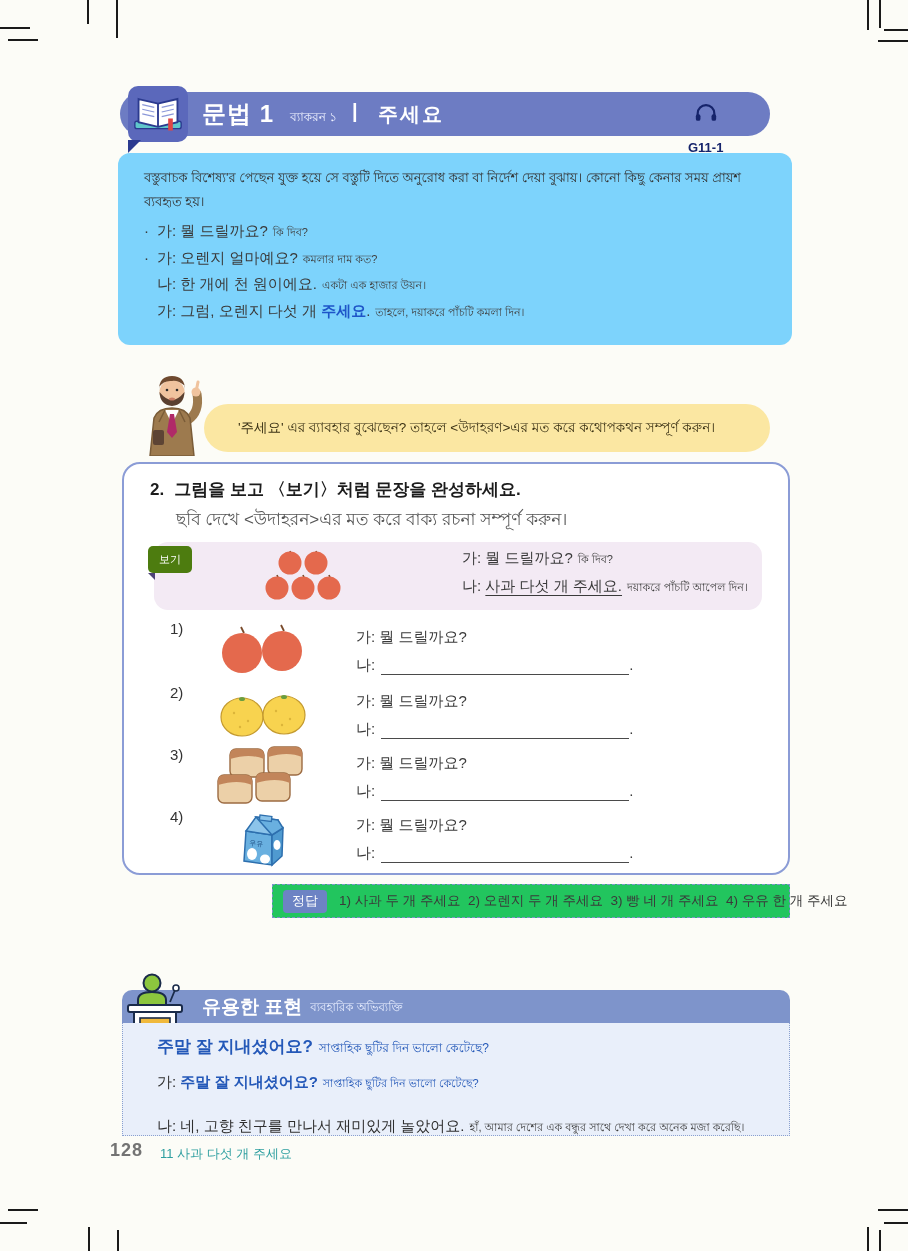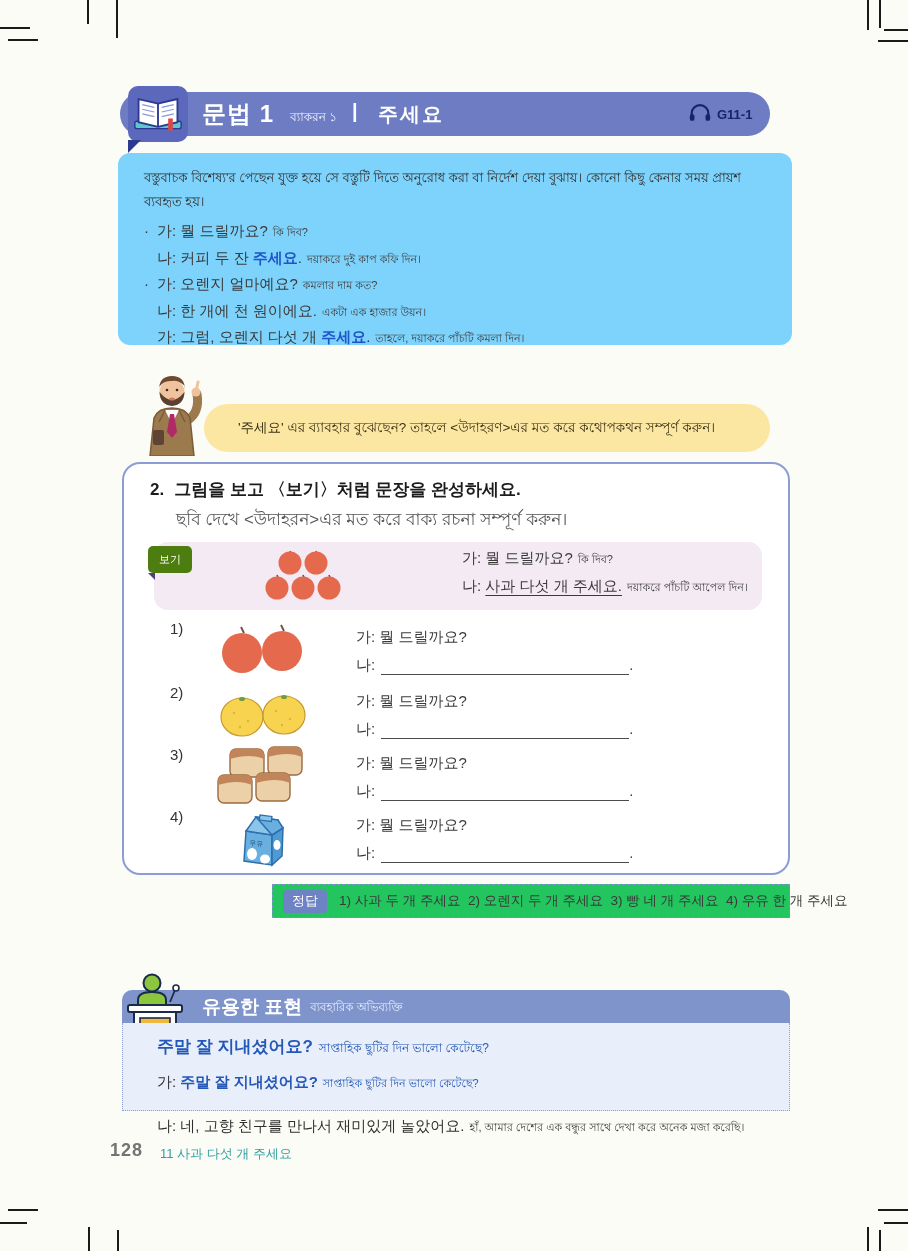--- a/index.html
+++ b/index.html
@@ -21,21 +21,21 @@
     background:#5b68bb; border-radius:10px; display:flex; align-items:center; justify-content:center;
   }
   .header-tail {
     position:absolute; left:128px; top:140px; width:0; height:0;
     border-top:13px solid #2b3a8f; border-right:13px solid transparent;
   }
   .header-title-ko { position:absolute; left:202px; top:98px; color:#fff; font-size:24px; font-weight:bold; letter-spacing:1px; }
   .header-title-bn { position:absolute; left:290px; top:108px; color:#eef1ff; font-size:12px; }
   .header-divider { position:absolute; left:352px; top:100px; color:#fff; font-size:20px; font-weight:bold; }
   .header-topic { position:absolute; left:378px; top:101px; color:#fff; font-size:20px; font-weight:bold; letter-spacing:2px; }
-  .header-audio { position:absolute; left:688px; top:103px; display:flex; align-items:center; gap:5px; }
+  .header-audio { position:absolute; left:688px; top:103px; display:flex; align-items:center; gap:14px;flex-direction:column; }
   .header-audio .lbl { color:#16246b; font-size:13px; font-weight:bold; }
 
   
   .expl {
     position:absolute; left:118px; top:153px; width:674px; height:192px;
     background:#7dd3fc; border-radius:12px; padding:13px 26px 10px 26px;
   }
   .expl-intro { font-size:13px; color:#333; line-height:24px; }
   .expl-dial { margin-top:8px; }
   .dial-line { position:relative; padding-left:13px; height:26.5px; font-size:15px; color:#3a3a3a; white-space:nowrap; }
@@ -101,21 +101,21 @@
   
   .useful { position:absolute; left:122px; top:990px; width:668px; height:146px; }
   .useful-head {
     position:absolute; left:0; top:0; width:100%; height:33px;
     background:#7e94cb; border-radius:10px 10px 0 0;
     display:flex; align-items:center; padding-left:80px; gap:8px;
   }
   .useful-head .ko { color:#fff; font-size:19px; font-weight:bold; }
   .useful-head .bn { color:#e8eeff; font-size:11.5px; margin-top:4px; }
   .useful-body {
-    position:absolute; left:0; top:33px; width:100%; height:88px;
+    position:absolute; left:0; top:33px; width:100%; height:113px;
     background:#e9effa; border-left:1.5px dotted #8aa0cf; border-right:1.5px dotted #8aa0cf;
     border-bottom:1.5px dotted #8aa0cf; padding:12px 0 0 34px;
   }
   .useful-title { font-size:17px; font-weight:bold; color:#2458b8; }
   .useful-title .bn { font-size:12px; font-weight:normal; margin-left:6px; }
   .useful-a { margin-top:14px; font-size:15px; color:#2f2f2f; }
   .useful-a .ko { color:#2458b8; font-weight:bold; }
   .useful-a .bn { color:#2458b8; font-size:11px; margin-left:5px; }
   .useful-b { margin-top:23px; font-size:15px; color:#2f2f2f; }
   .useful-b .bn { font-size:11px; margin-left:5px; color:#3f3f3f; }
@@ -172,23 +172,20 @@
     </svg>
   </span>
   <span class="lbl">G11-1</span>
 </div>
 
 <div class="expl">
   <div class="expl-intro">বস্তুবাচক বিশেষ্য'র পেছেন যুক্ত হয়ে সে বস্তুটি দিতে অনুরোধ করা বা নির্দেশ দেয়া বুঝায়। কোনো কিছু কেনার সময় প্রায়শ ব্যবহৃত হয়।</div>
   <div class="expl-dial">
     <div class="dial-line">
       <span class="bullet">·</span><span>가: 뭘 드릴까요?</span><span class="dial-hl"></span><span></span><span class="dial-bn">কি দিব?</span>
-    </div>
-    <div class="dial-line">
-      <span class="bullet"></span><span>나: 커피 두 잔 </span><span class="dial-hl">주세요</span><span>.</span><span class="dial-bn">দয়াকরে দুই কাপ কফি দিন।</span>
     </div>
     <div class="dial-line">
       <span class="bullet">·</span><span>가: 오렌지 얼마예요?</span><span class="dial-hl"></span><span></span><span class="dial-bn">কমলার দাম কত?</span>
     </div>
     <div class="dial-line">
       <span class="bullet"></span><span>나: 한 개에 천 원이에요.</span><span class="dial-hl"></span><span></span><span class="dial-bn">একটা এক হাজার উয়ন।</span>
     </div>
     <div class="dial-line">
       <span class="bullet"></span><span>가: 그럼, 오렌지 다섯 개 </span><span class="dial-hl">주세요</span><span>.</span><span class="dial-bn">তাহলে, দয়াকরে পাঁচটি কমলা দিন।</span>
     </div>

